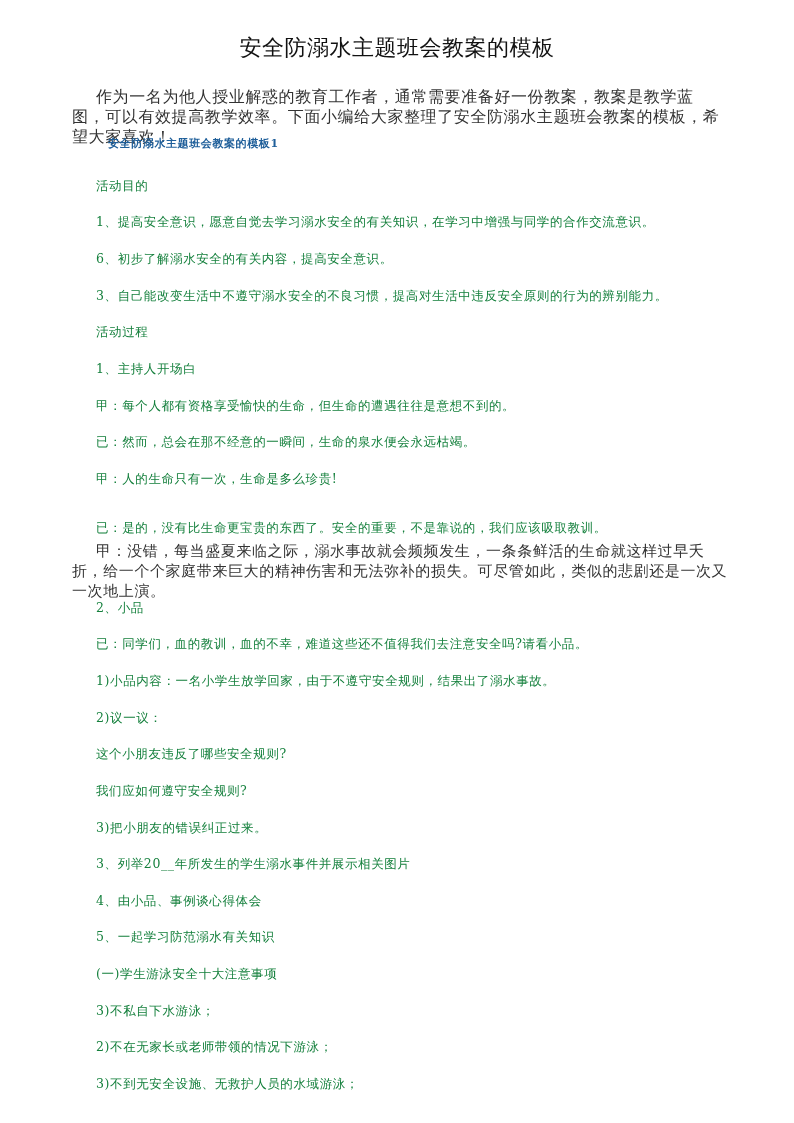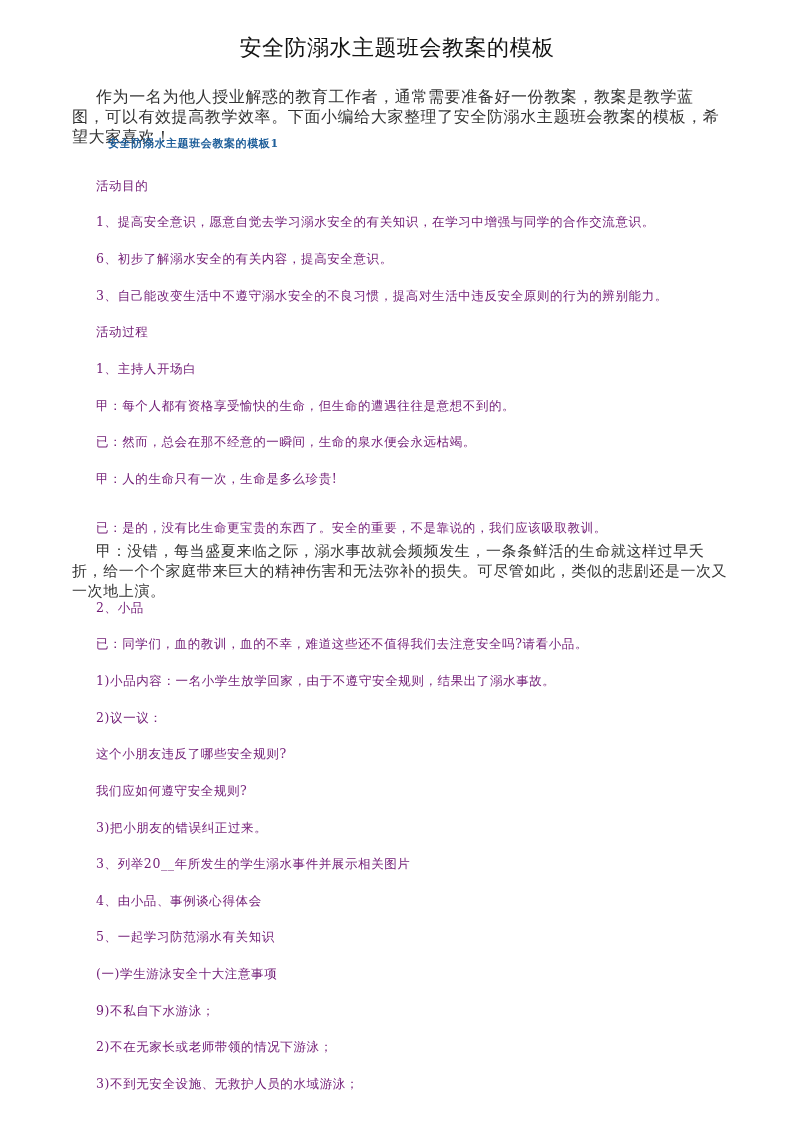--- a/index.html
+++ b/index.html
@@ -51,21 +51,21 @@
       top: 136px;
       font-size: 11px;
       font-weight: bold;
       color: #1f5f9a;
       letter-spacing: 0.6px;
     }
     .line {
       position: absolute;
       left: 96px;
       font-size: 12.5px;
-      color: #701a75;
+      color: #15803d;
       white-space: nowrap;
       letter-spacing: 0.6px;
     }
     .para-wrap {
       position: absolute;
       left: 72px;
       width: 656px;
       font-size: 15px;
       line-height: 20px;
       text-indent: 24px;
@@ -100,16 +100,16 @@
   <div class="line" style="top:636px">已：同学们，血的教训，血的不幸，难道这些还不值得我们去注意安全吗?请看小品。</div>
   <div class="line" style="top:673px">1)小品内容：一名小学生放学回家，由于不遵守安全规则，结果出了溺水事故。</div>
   <div class="line" style="top:710px">2)议一议：</div>
   <div class="line" style="top:746px">这个小朋友违反了哪些安全规则?</div>
   <div class="line" style="top:783px">我们应如何遵守安全规则?</div>
   <div class="line" style="top:820px">3)把小朋友的错误纠正过来。</div>
   <div class="line" style="top:856px">3、列举20__年所发生的学生溺水事件并展示相关图片</div>
   <div class="line" style="top:893px">4、由小品、事例谈心得体会</div>
   <div class="line" style="top:929px">5、一起学习防范溺水有关知识</div>
   <div class="line" style="top:966px">(一)学生游泳安全十大注意事项</div>
-  <div class="line" style="top:1003px">9)不私自下水游泳；</div>
+  <div class="line" style="top:1003px">3)不私自下水游泳；</div>
   <div class="line" style="top:1039px">2)不在无家长或老师带领的情况下游泳；</div>
   <div class="line" style="top:1076px">3)不到无安全设施、无救护人员的水域游泳；</div>
 </div>
 
 </body></html>

